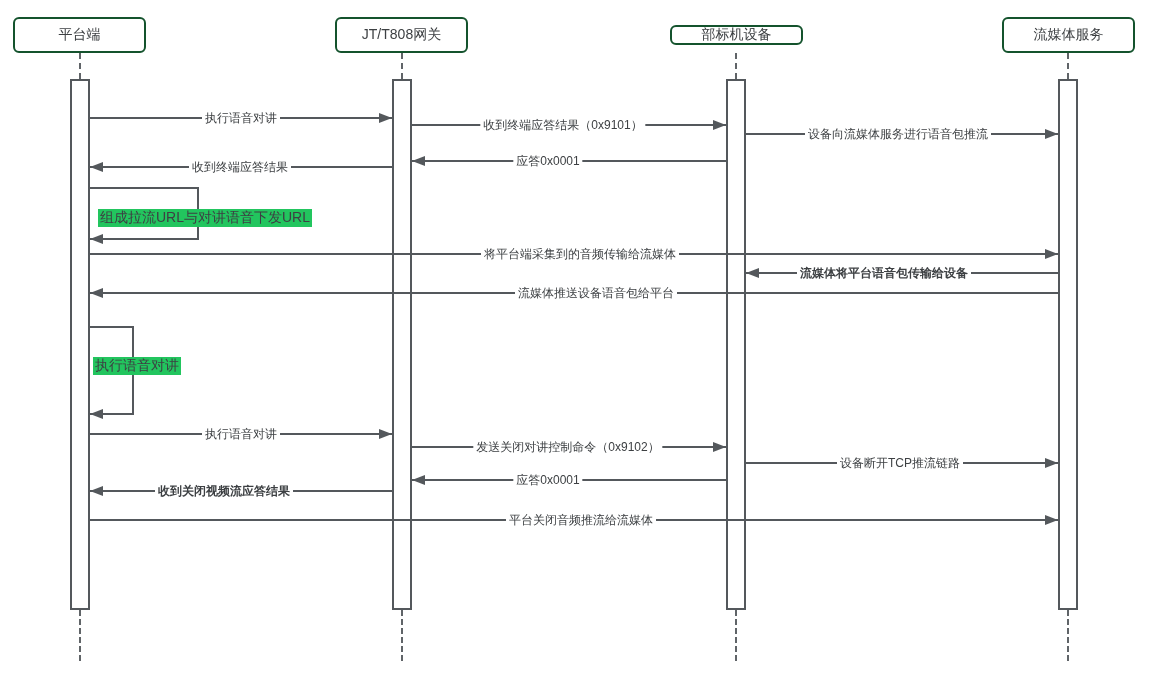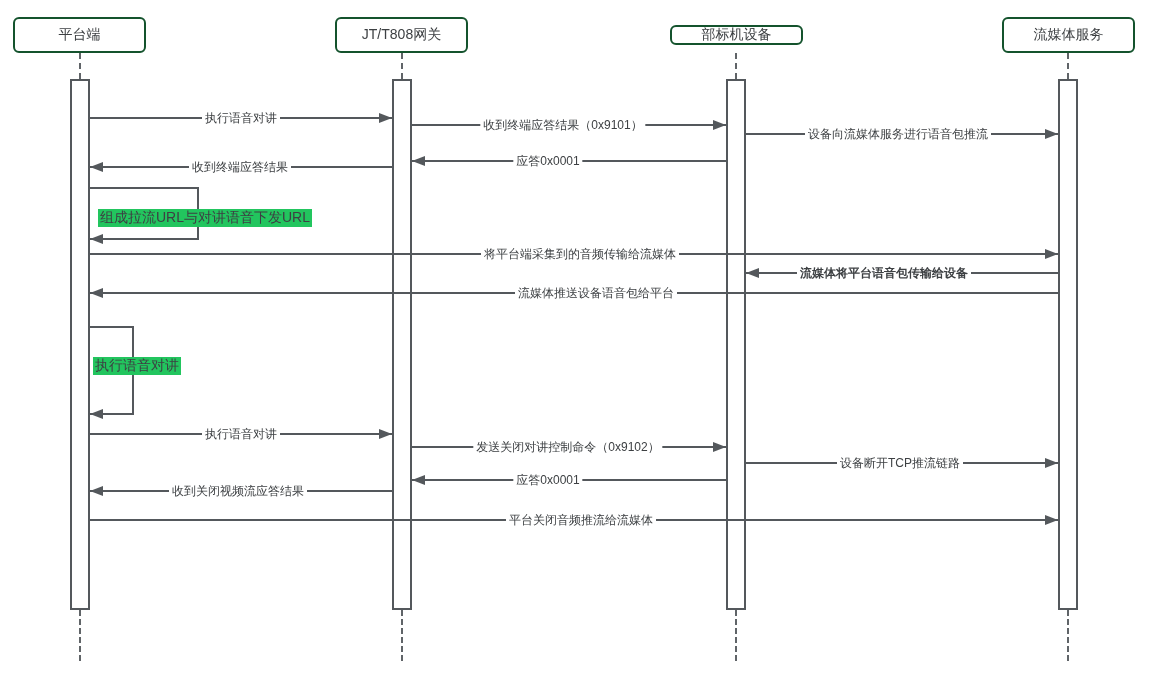--- a/index.html
+++ b/index.html
@@ -134,21 +134,21 @@
     <div class="arrow-head" style="top: 442px; left: 713px; border-left: 13px solid rgb(84, 88, 92);"></div>
     <div class="msg-label" style="left: 568px; top: 447px;">发送关闭对讲控制命令（0x9102）</div>
     <div class="msg-line" style="left: 746px; top: 462px; width: 312px;"></div>
     <div class="arrow-head" style="top: 458px; left: 1045px; border-left: 13px solid rgb(84, 88, 92);"></div>
     <div class="msg-label" style="left: 900px; top: 463px;">设备断开TCP推流链路</div>
     <div class="msg-line" style="left: 412px; top: 479px; width: 314px;"></div>
     <div class="arrow-head" style="top: 475px; left: 412px; border-right: 13px solid rgb(84, 88, 92);"></div>
     <div class="msg-label" style="left: 548px; top: 480px;">应答0x0001</div>
     <div class="msg-line" style="left: 90px; top: 490px; width: 302px;"></div>
     <div class="arrow-head" style="top: 486px; left: 90px; border-right: 13px solid rgb(84, 88, 92);"></div>
-    <div class="msg-label" style="left: 238px; top: 491px;">收到关闭视频流应答结果</div>
+    <div class="msg-label" style="left: 224px; top: 491px; font-weight: bold;">收到关闭视频流应答结果</div>
     <div class="msg-line" style="left: 90px; top: 519px; width: 968px;"></div>
     <div class="arrow-head" style="top: 515px; left: 1045px; border-left: 13px solid rgb(84, 88, 92);"></div>
     <div class="msg-label" style="left: 573px; top: 520px; margin-left: 8px;">平台关闭音频推流给流媒体</div>
     <div class="loop-line" style="left: 90px; top: 187px; width: 109px; height: 2px;"></div>
     <div class="loop-line" style="left: 197px; top: 187px; width: 2px; height: 53px;"></div>
     <div class="loop-line" style="left: 90px; top: 238px; width: 109px; height: 2px;"></div>
     <div class="arrow-head" style="left: 90px; top: 234px; border-right: 13px solid rgb(84, 88, 92);"></div>
     <div class="loop-label" style="left: 98px; top: 218px;">组成拉流URL与对讲语音下发URL</div>
     <div class="loop-line" style="left: 90px; top: 326px; width: 44px; height: 2px;"></div>
     <div class="loop-line" style="left: 132px; top: 326px; width: 2px; height: 89px;"></div>

